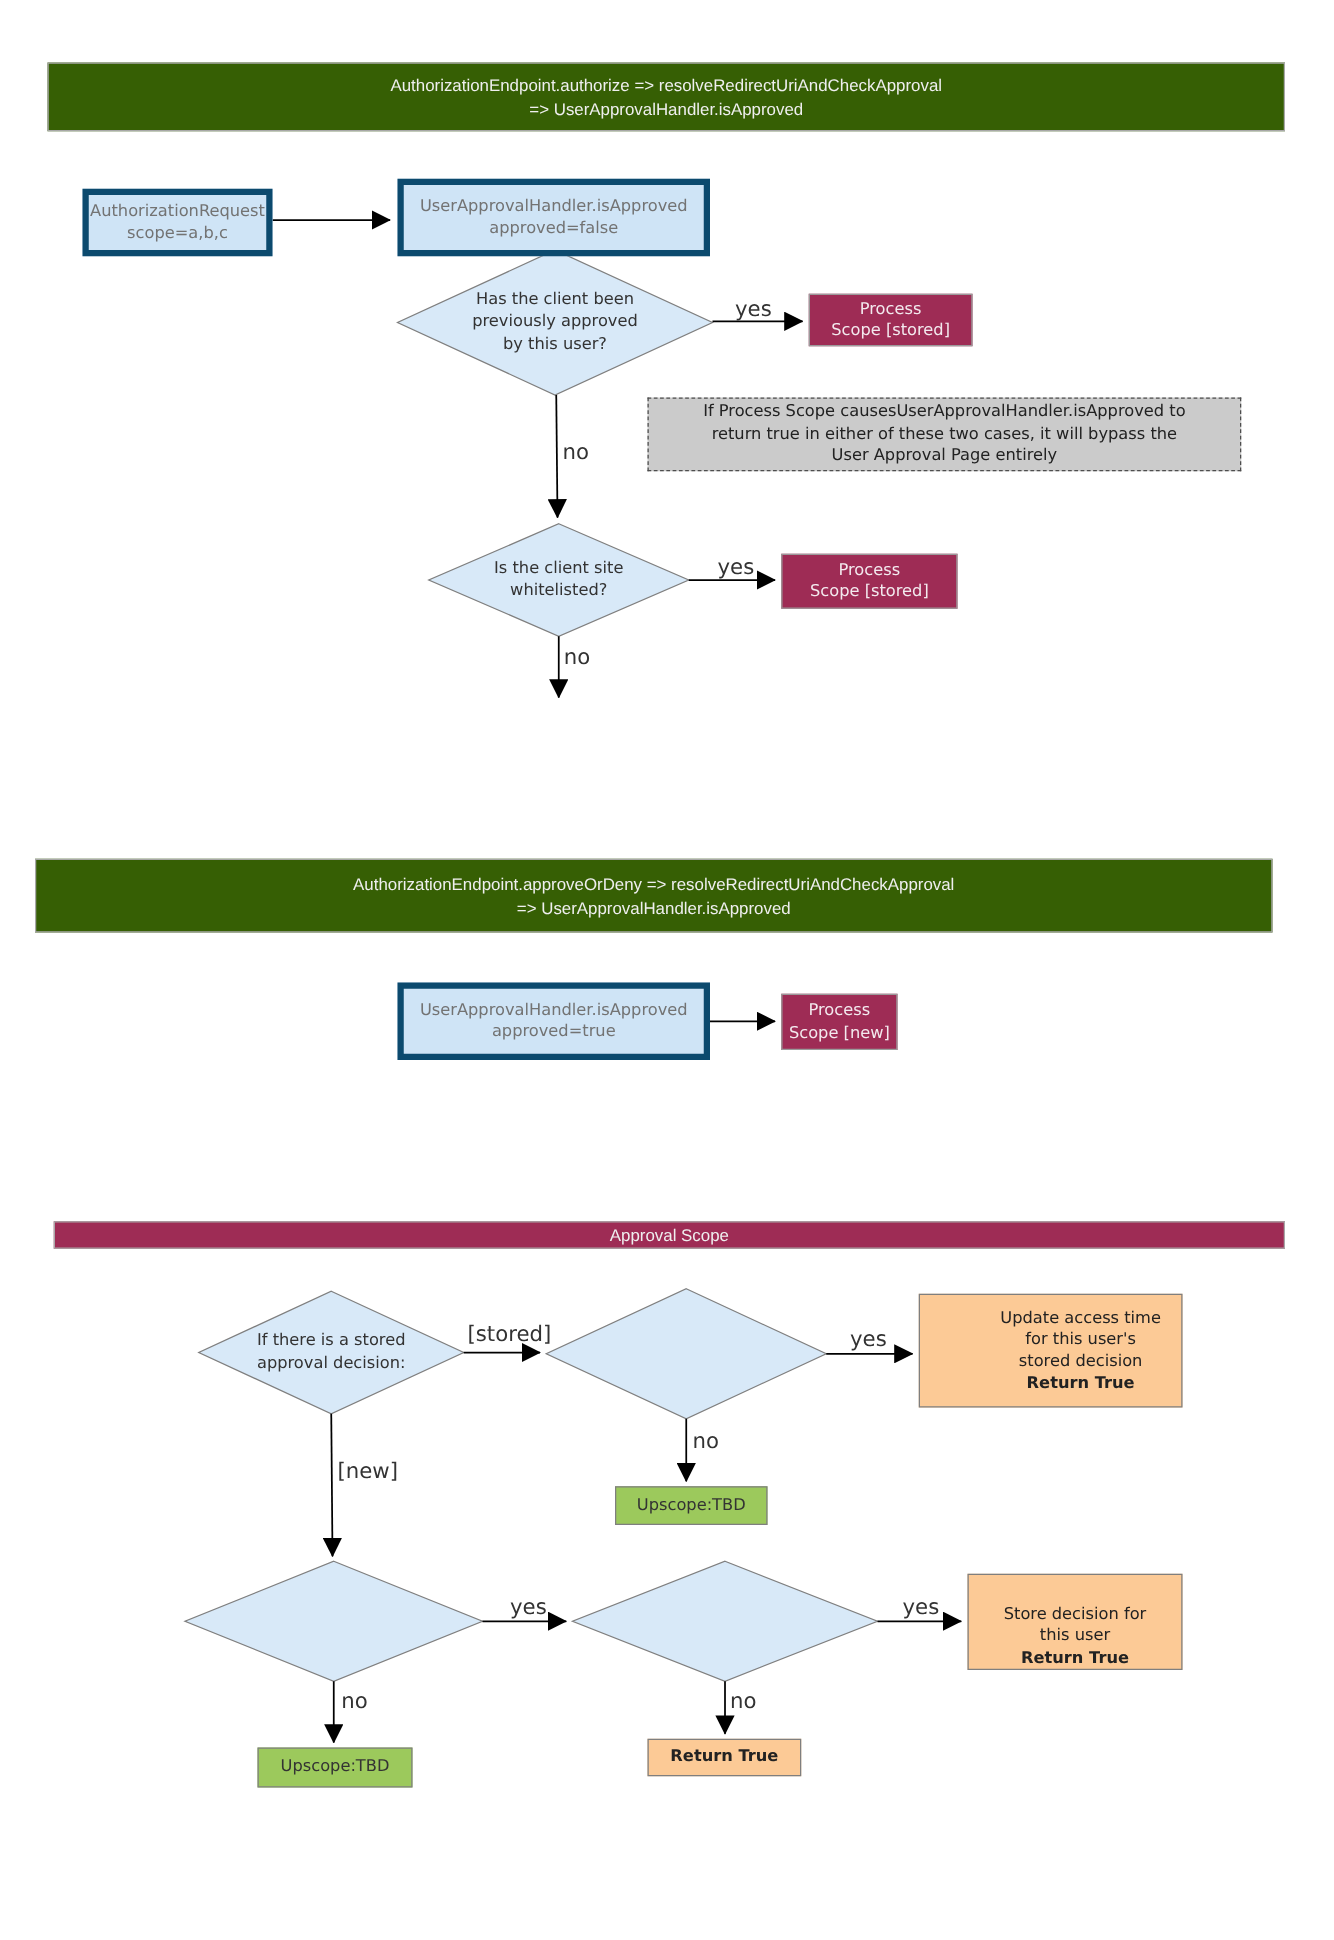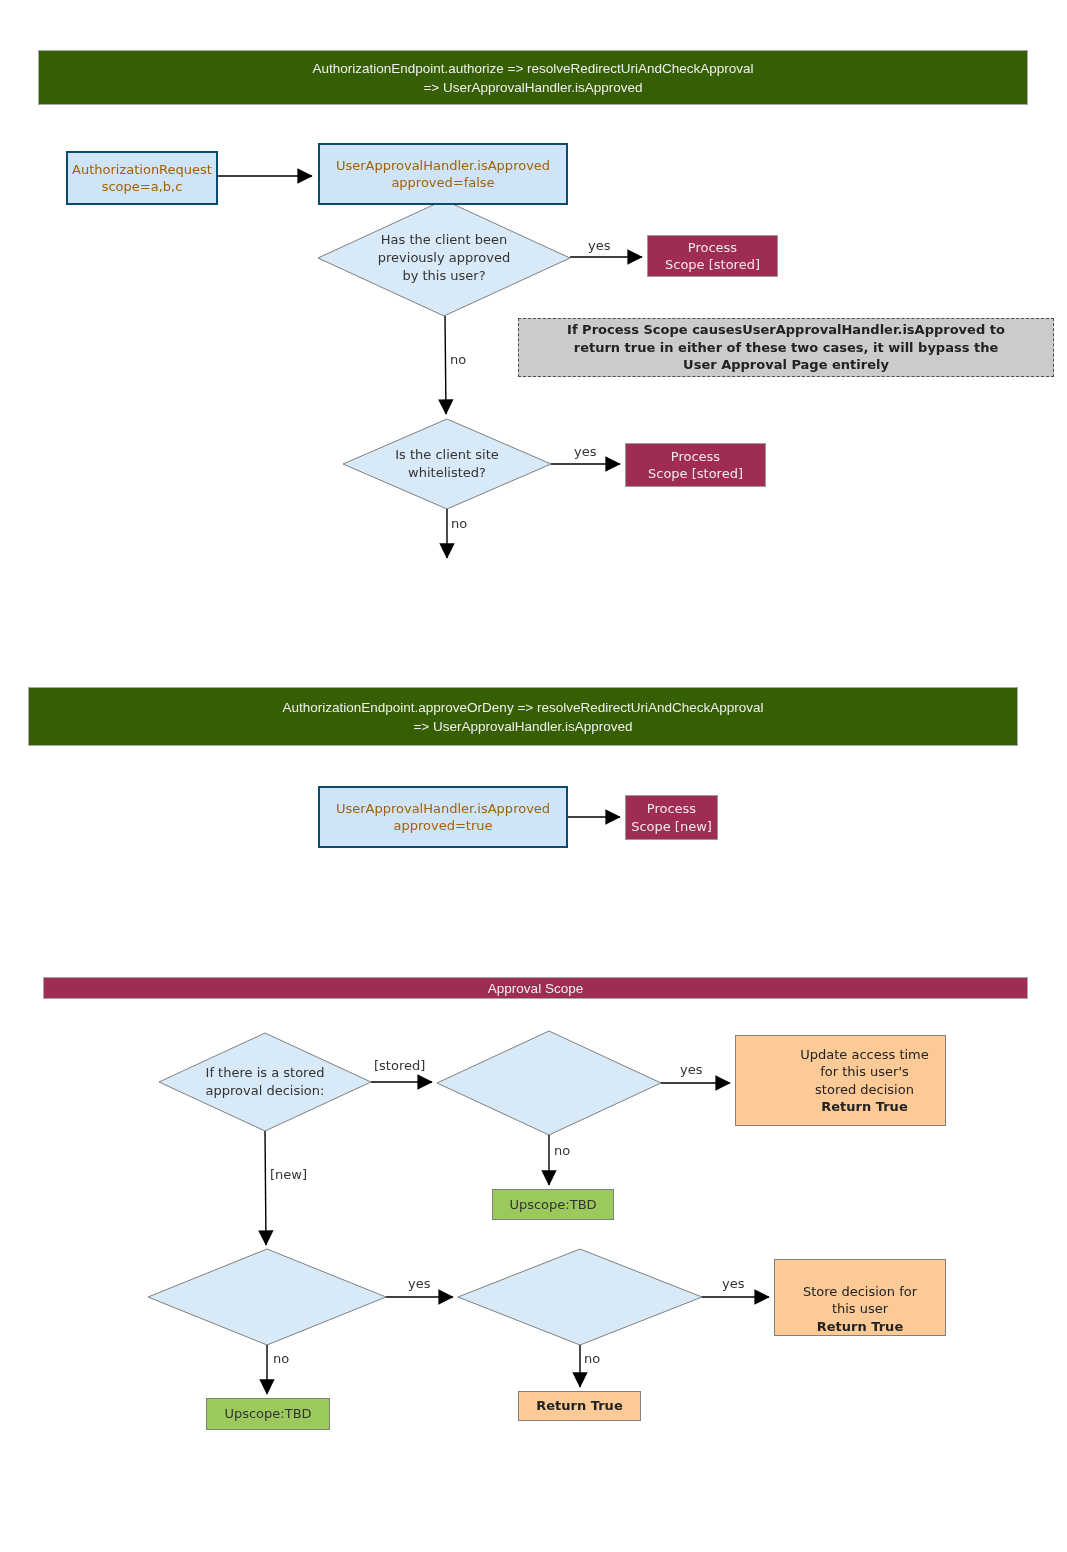--- a/index.html
+++ b/index.html
@@ -7,27 +7,27 @@
             font-family:"DejaVu Sans", sans-serif; color:#333; overflow:hidden; }
   svg.overlay { position:absolute; left:0; top:0; width:1067px; height:1552px; }
   .banner { position:absolute; box-sizing:border-box; display:flex; flex-direction:column;
             justify-content:center; text-align:center; color:#efefef;
             font-family:"Liberation Sans", sans-serif; font-size:13.5px; line-height:19px; }
   .banner.g { background:#365f04; border:1px solid #a8a8a8; }
   .banner.m { background:#9e2c55; border:1px solid #a8a8a8; }
   .box { position:absolute; box-sizing:border-box; display:flex; flex-direction:column;
          justify-content:center; align-items:center; text-align:center;
          font-size:13px; line-height:17.5px; }
-  .blue   { background:#cfe4f6; border:2px solid #0c4a6e; color:#a16207; }
+  .blue   { background:#cfe4f6; border:5px solid #0c4a6e; color:#737373; }
   .maroon { background:#9e2c55; border:1px solid #9a9a9a; color:#f3e9ee; }
   .orange { background:#fcca96; border:1px solid #7f7f7f; color:#222; }
   .green  { background:#9cc95c; border:1px solid #7f7f7f; color:#333; }
   .note   { background:#cbcbcb; border:1px dashed #4d4d4d; color:#222; }
   .dtext  { position:absolute; text-align:center; font-size:13px; line-height:18px; color:#333; }
-  .elabel { position:absolute; font-size:13px; color:#333; white-space:nowrap; }
+  .elabel { position:absolute; font-size:17px; color:#333; white-space:nowrap; }
   .bold   { font-weight:bold; }
 </style>
 </head>
 <body>
 
 <div class="canvas">
 
   <svg class="overlay">
     <defs>
       <marker id="arr" viewBox="0 0 10 10" refX="9.5" refY="5" markerWidth="11" markerHeight="11" orient="auto">
@@ -61,21 +61,21 @@
   <div class="banner g" style="left:38px;top:50px;width:990px;height:55px;">AuthorizationEndpoint.authorize =&gt; resolveRedirectUriAndCheckApproval<br>=&gt; UserApprovalHandler.isApproved</div>
 
   <div class="box blue" style="left:66px;top:151px;width:152px;height:54px;">AuthorizationRequest<br>scope=a,b,c</div>
 
   <div class="box blue" style="left:318px;top:143px;width:250px;height:62px;">UserApprovalHandler.isApproved<br>approved=false</div>
 
   <div class="dtext" style="left:359px;top:231px;width:170px;">Has the client been<br>previously approved<br>by this user?</div>
 
   <div class="box maroon" style="left:647px;top:235px;width:131px;height:42px;">Process<br>Scope [stored]</div>
 
-  <div class="box note" style="left:518px;top:318px;width:536px;height:59px;font-weight:bold;">If Process Scope causesUserApprovalHandler.isApproved to<br>return true in either of these two cases, it will bypass the<br>User Approval Page entirely</div>
+  <div class="box note" style="left:518px;top:318px;width:475px;height:59px;">If Process Scope causesUserApprovalHandler.isApproved to<br>return true in either of these two cases, it will bypass the<br>User Approval Page entirely</div>
 
   <div class="dtext" style="left:372px;top:446px;width:150px;">Is the client site<br>whitelisted?</div>
 
   <div class="box maroon" style="left:625px;top:443px;width:141px;height:44px;">Process<br>Scope [stored]</div>
 
 
   <div class="elabel" style="left:588px;top:238px;">yes</div>
   <div class="elabel" style="left:450px;top:352px;">no</div>
   <div class="elabel" style="left:574px;top:444px;">yes</div>
   <div class="elabel" style="left:451px;top:516px;">no</div>

